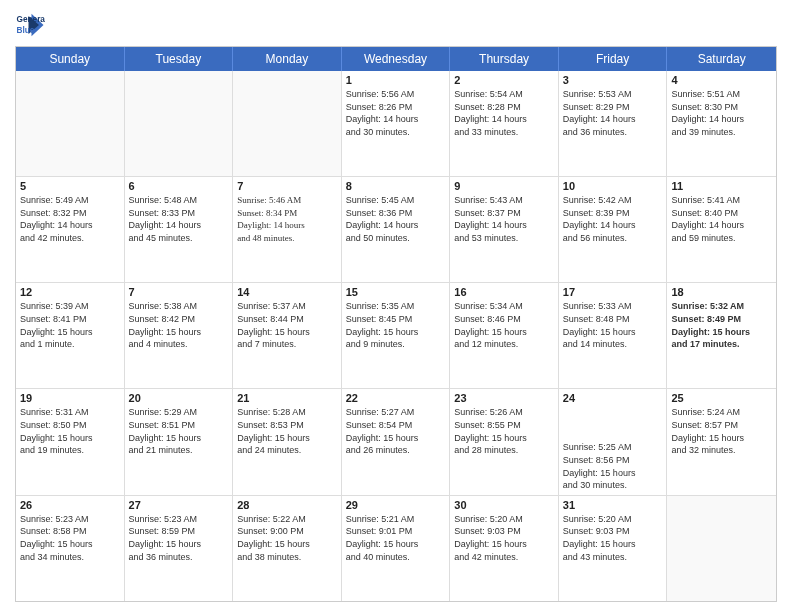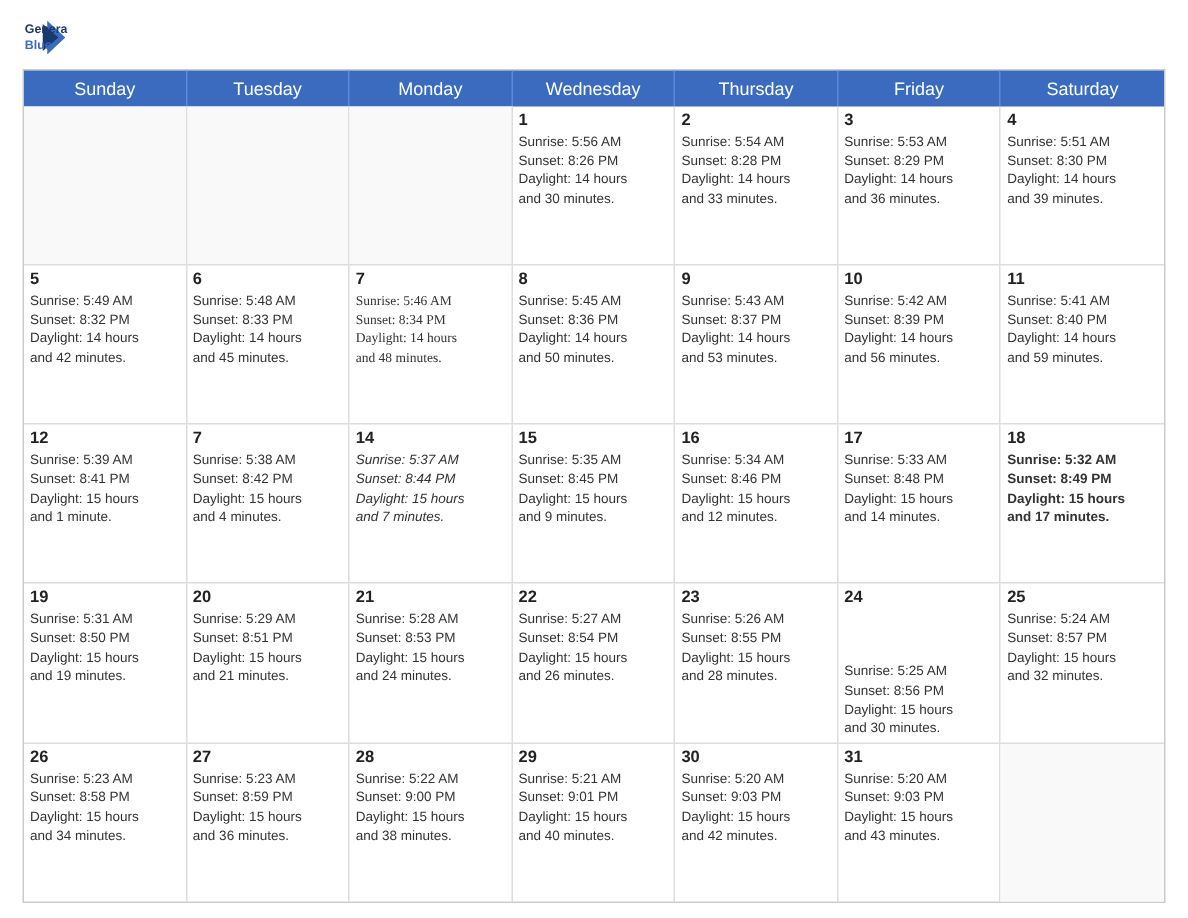--- a/index.html
+++ b/index.html
@@ -232,21 +232,21 @@
           </div>
           <div class="cal-cell">
             <div class="day-num">7</div>
             <div class="cell-info" style="white-space: pre-line;">Sunrise: 5:38 AM
 Sunset: 8:42 PM
 Daylight: 15 hours
 and 4 minutes.</div>
           </div>
           <div class="cal-cell">
             <div class="day-num">14</div>
-            <div class="cell-info" style="white-space: pre-line; font-style: italic;">Sunrise: 5:37 AM
+            <div class="cell-info" style="white-space: pre-line;">Sunrise: 5:37 AM
 Sunset: 8:44 PM
 Daylight: 15 hours
 and 7 minutes.</div>
           </div>
           <div class="cal-cell">
             <div class="day-num">15</div>
             <div class="cell-info" style="white-space: pre-line;">Sunrise: 5:35 AM
 Sunset: 8:45 PM
 Daylight: 15 hours
 and 9 minutes.</div>

